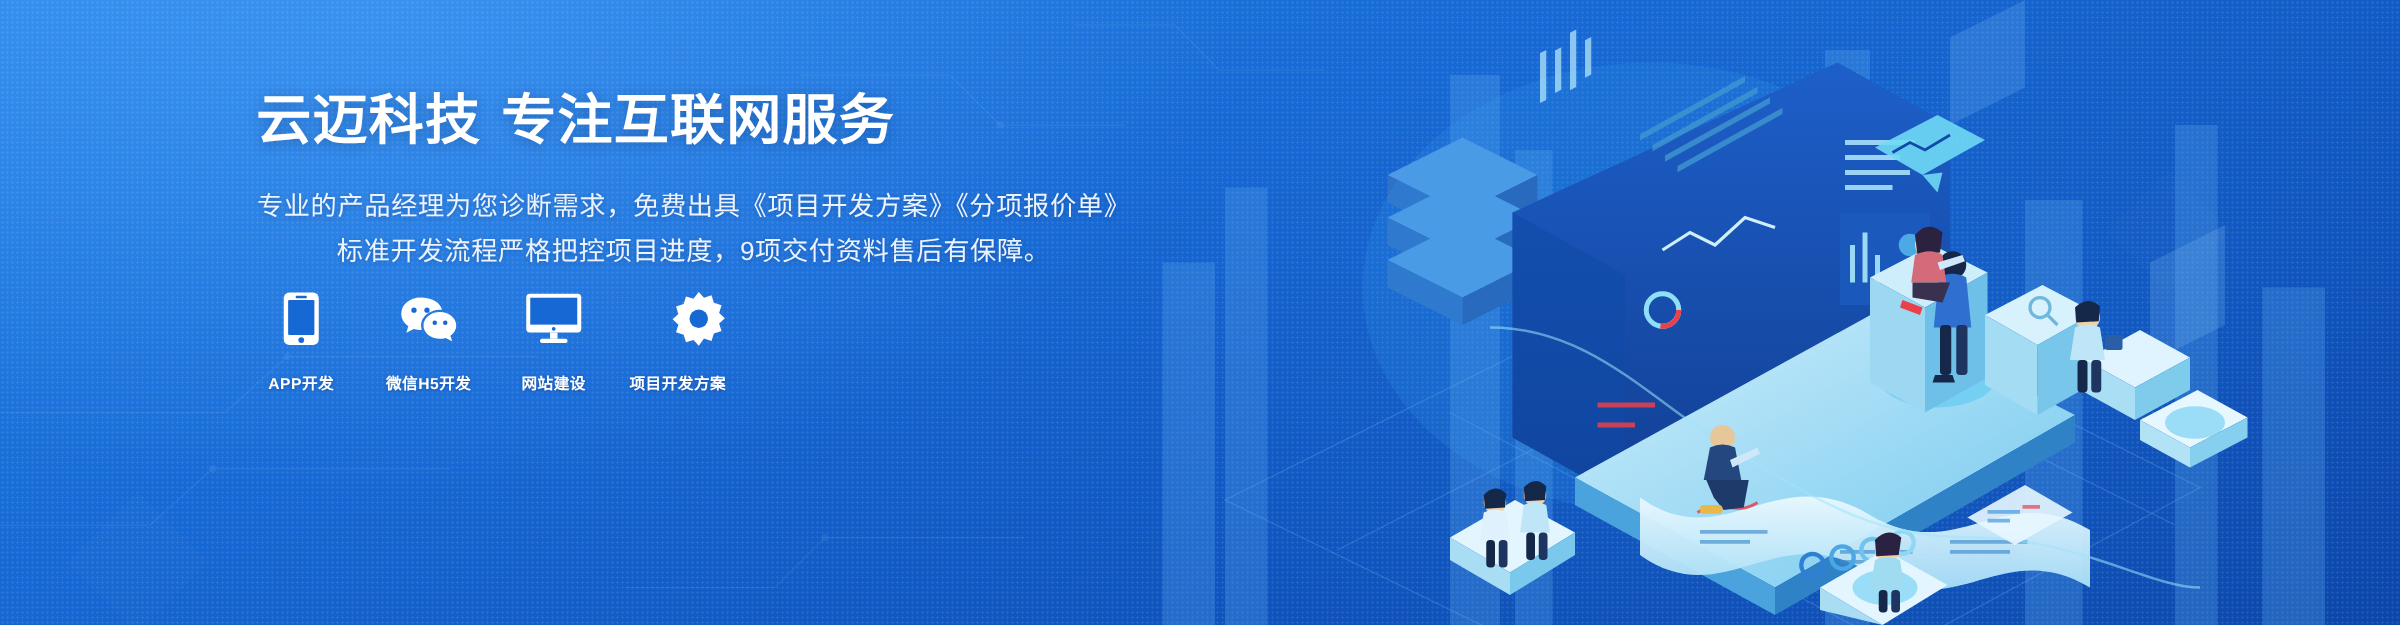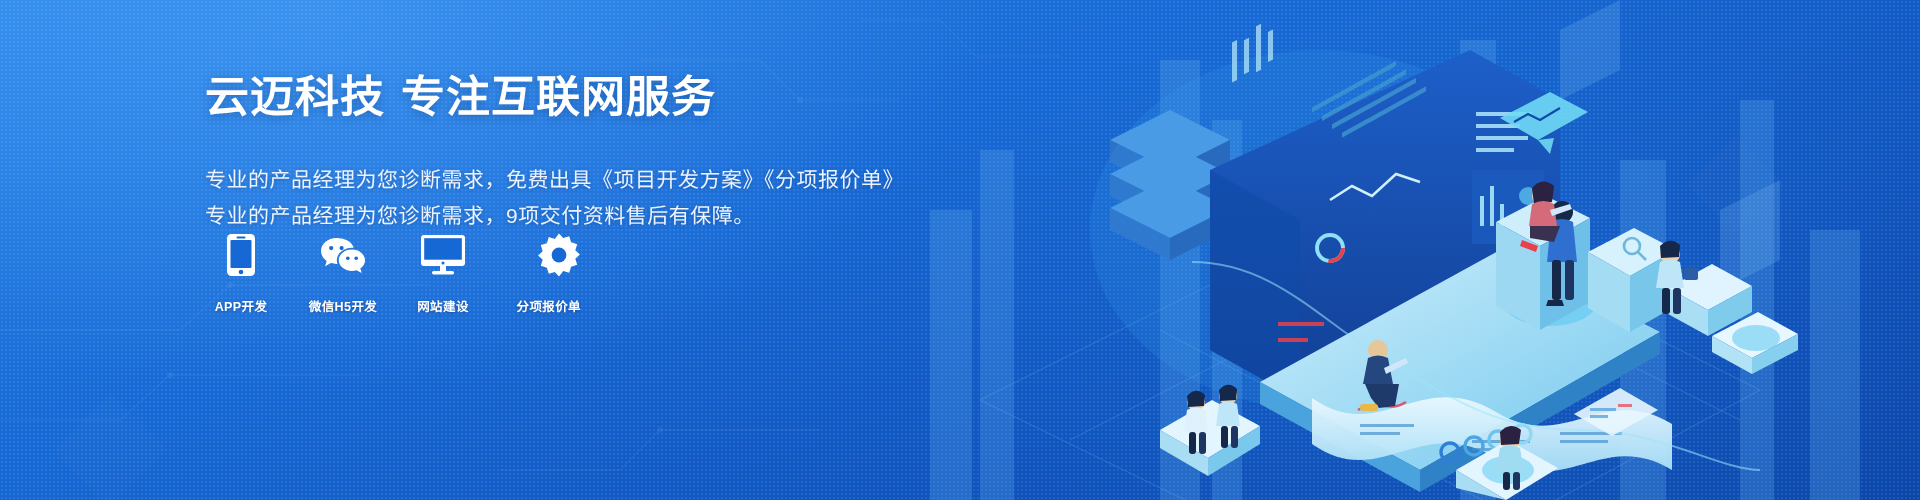--- a/index.html
+++ b/index.html
@@ -24,21 +24,21 @@
   #bg-lines{position:absolute;inset:0;opacity:.18;}
 
   
   #copy{position:absolute;left:205px;top:72px;width:700px;}
   #title{
     margin:0;color:#ffffff;font-size:44px;line-height:1.14;font-weight:700;
     letter-spacing:1px;white-space:nowrap;
     text-shadow:0 2px 10px rgba(0,30,80,.30);
   }
   #title .gap{display:inline-block;width:16px;}
-  #sub{margin:40px 0 0 0;}
+  #sub{margin:26px 0 0 0;text-align:center;}
   .sub-line{
     color:#eaf3ff;font-size:21px;line-height:1.72;letter-spacing:.5px;
     white-space:nowrap;font-weight:400;
     text-shadow:0 1px 4px rgba(0,25,70,.28);
   }
 
   
   #features{position:absolute;left:205px;top:232px;display:flex;align-items:flex-start;gap:16px;}
   .feature{width:72px;display:flex;flex-direction:column;align-items:center;cursor:pointer;}
   .feature .ico{height:46px;display:flex;align-items:center;justify-content:center;}
@@ -84,21 +84,21 @@
       <rect x="1380" y="360" width="90" height="90" transform="rotate(45 1425 405)"></rect>
       <rect x="1700" y="150" width="70" height="70" transform="rotate(45 1735 185)"></rect>
     </g>
   </svg>
 
   <div id="copy">
     <h1 id="title"><span>云迈科技</span><span class="gap"></span><span>专注互联网服务</span></h1>
 
     <div id="sub">
       <div class="sub-line">专业的产品经理为您诊断需求，免费出具《项目开发方案》《分项报价单》</div>
-      <div class="sub-line">专业的产品经理为您诊断需求，9项交付资料售后有保障。</div>
+      <div class="sub-line">标准开发流程严格把控项目进度，9项交付资料售后有保障。</div>
     </div>
   </div>
 
   <div id="features">
 
     <div class="feature">
       <span class="ico">
         <svg width="30" height="44" viewBox="0 0 30 44" aria-hidden="true">
           <rect x="1" y="1" width="28" height="42" rx="4.5" ry="4.5" fill="#fff"></rect>
           <rect x="4.5" y="7" width="21" height="28" rx="1" fill="#1668d4"></rect>
@@ -137,21 +137,21 @@
       <span class="flabel">网站建设</span>
     </div>
 
     <div class="feature">
       <span class="ico">
         <svg width="44" height="44" viewBox="0 0 44 44" aria-hidden="true">
           <path d="M22 0.5l4.2 4.6 6-1.9 1.9 6.1 6.1 1.9-1.9 6.1 4.6 4.2-4.6 4.2 1.9 6.1-6.1 1.9-1.9 6.1-6-1.9L22 43.5l-4.2-4.6-6 1.9-1.9-6.1-6.1-1.9 1.9-6.1L1.1 22.4l4.6-4.2-1.9-6.1 6.1-1.9 1.9-6.1 6 1.9z" fill="#fff"></path>
           <circle cx="22" cy="22" r="7.4" fill="#1668d4"></circle>
         </svg>
       </span>
-      <span class="flabel">分项报价单</span>
+      <span class="flabel">项目开发方案</span>
     </div>
 
   </div>
 
   <div id="art">
     <svg viewBox="0 0 1060 500" preserveAspectRatio="xMidYMid meet" aria-hidden="true">
       <defs>
         <linearGradient id="gScreen" x1="0" y1="0" x2="0" y2="1">
           <stop offset="0" stop-color="#1d5fc9"></stop>
             <stop offset="1" stop-color="#123f94"></stop>

